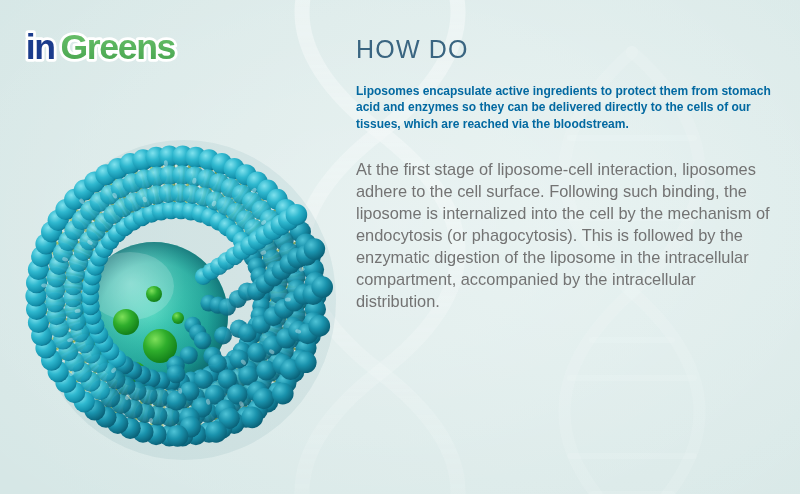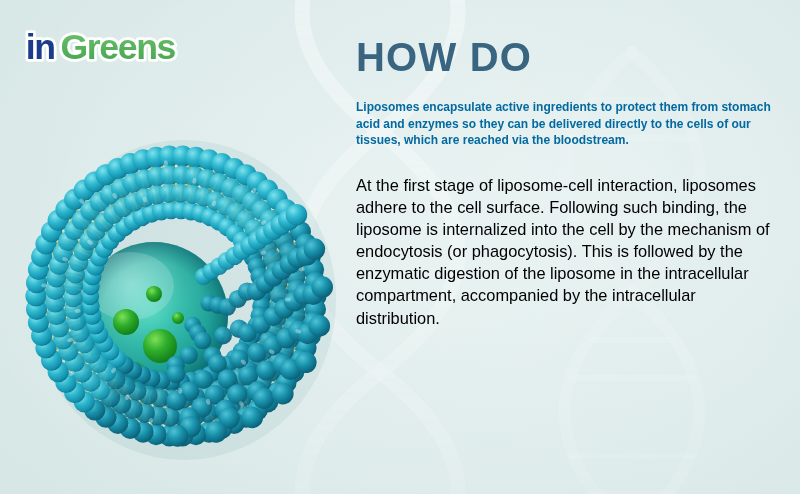--- a/index.html
+++ b/index.html
@@ -73,22 +73,22 @@
     width: 432px;
     z-index: 5;
   }
   .headline {
     color: #3a6581;
     letter-spacing: 0.5px;
     margin-bottom: 20px;
   }
   .headline-line1 {
     display: block;
-    font-size: 40px;
-    font-weight: 700;
+    font-size: 25px;
+    font-weight: 400;
     line-height: 1.08;
     letter-spacing: 1.2px;
   }
   .headline-line2 {
     display: block;
     font-size: 31px;
     line-height: 1.12;
     margin-top: 2px;
     white-space: nowrap;
   }
@@ -105,21 +105,21 @@
 
   .lead-paragraph {
     color: #0369a1;
     font-size: 12px;
     font-weight: 700;
     line-height: 1.36;
     margin: 12px 0 26px 0;
     width: 418px;
   }
   .body-paragraph {
-    color: #000000;
+    color: #737373;
     font-size: 16.4px;
     font-weight: 400;
     line-height: 1.345;
     margin: 0;
     width: 420px;
   }
 </style>
 </head>
 <body>
 

